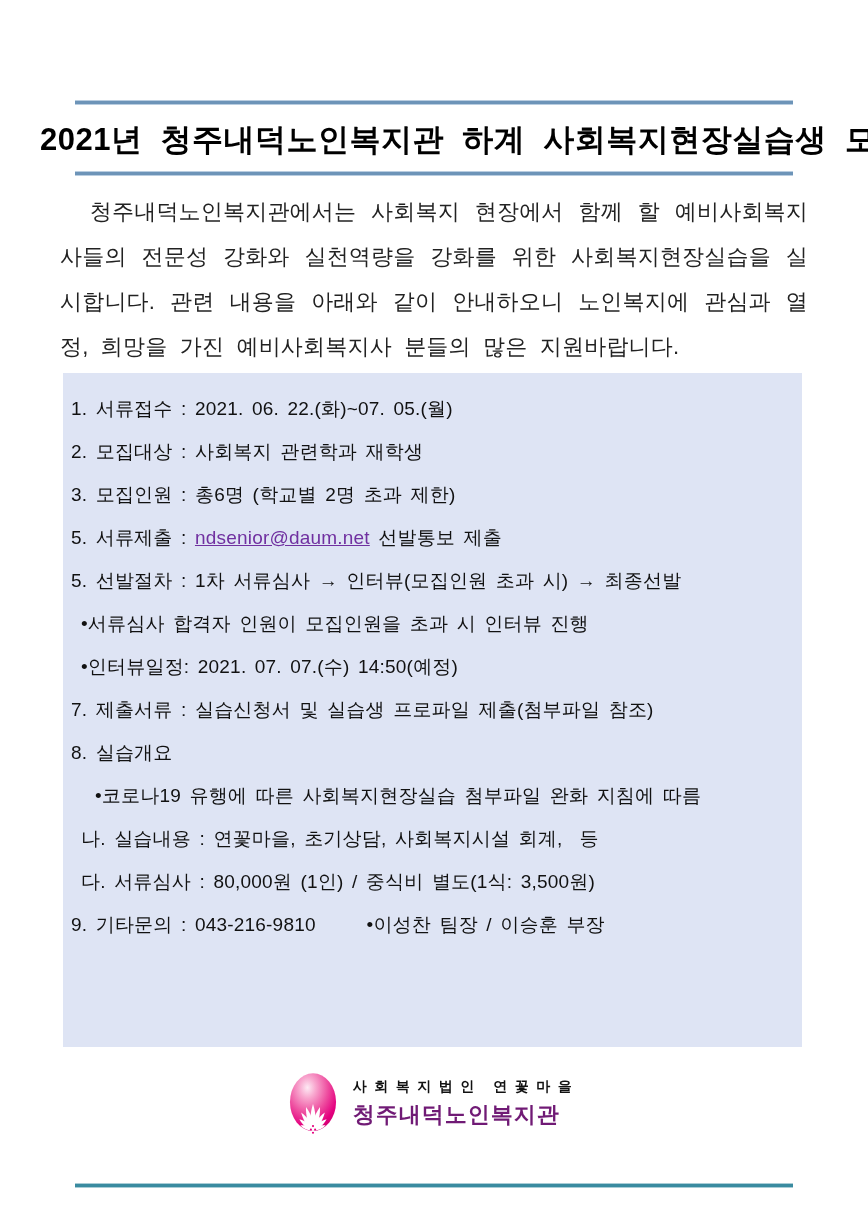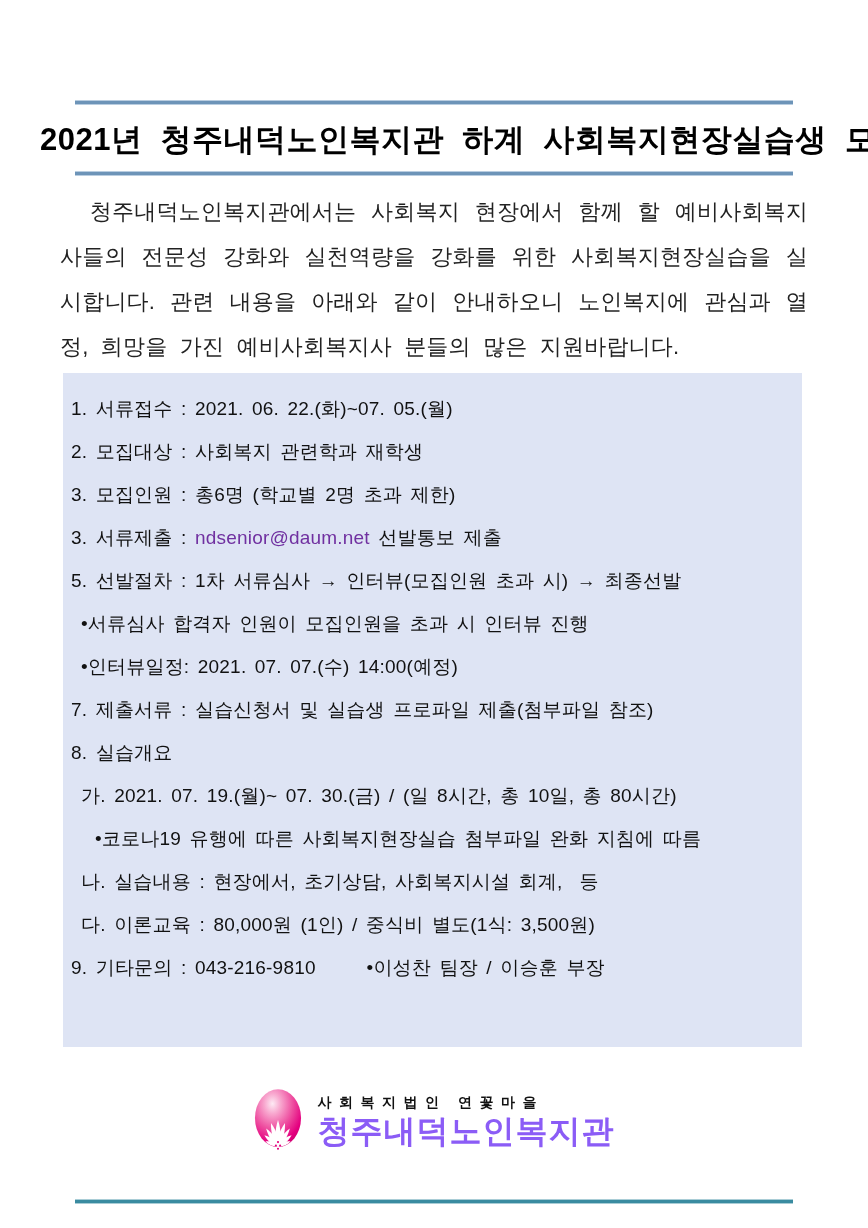--- a/index.html
+++ b/index.html
@@ -33,34 +33,34 @@
     padding:14px 10px 15px 8px;
   }
   .line{
     height:43px;line-height:43px;font-size:19px;color:#111;
     white-space:pre;word-spacing:3px;letter-spacing:0.2px;
     overflow:visible;
   }
   .indent-0{padding-left:0px;}
   .indent-1{padding-left:10px;}
   .indent-2{padding-left:24px;}
-  .email{color:#7030a0;cursor:pointer;}
+  .email{color:#7030a0;text-decoration:underline;cursor:pointer;}
 
   .logo{
-    margin-top:40px;height:66px;
+    margin-top:24px;height:66px;
     display:flex;align-items:center;justify-content:center;gap:16px;
   }
   .lotus{flex:0 0 auto;display:block;}
   .logo-text{display:flex;flex-direction:column;justify-content:center;}
   .org-type{
     font-size:14px;font-weight:bold;color:#111;
     letter-spacing:7.5px;line-height:20px;white-space:pre;
   }
   .org-name{
-    font-size:32px;font-weight:bold;color:#8b5cf6;
+    font-size:22px;font-weight:bold;color:#701a75;
     letter-spacing:1px;line-height:34px;margin-top:2px;white-space:pre;
   }
 
   .rule-footer{margin:47px 75px 0 75px;height:3px;background:#3a8ba0;box-shadow:0 1px 0 #a9cdd6, 0 -1px 0 #a9cdd6;}
 </style>
 </head>
 <body>
 
 <div class="page">
 
@@ -69,30 +69,29 @@
   <h1 class="title">2021년 청주내덕노인복지관 하계 사회복지현장실습생 모집</h1>
 
   <div class="rule rule-title-bottom"></div>
 
   <p class="intro">  청주내덕노인복지관에서는 사회복지 현장에서 함께 할 예비사회복지사들의 전문성 강화와 실천역량을 강화를 위한 사회복지현장실습을 실시합니다. 관련 내용을 아래와 같이 안내하오니 노인복지에 관심과 열정, 희망을 가진 예비사회복지사 분들의 많은 지원바랍니다.</p>
 
   <div class="notice-box">
     <div class="line indent-0">1. 서류접수 : 2021. 06. 22.(화)~07. 05.(월)</div>
     <div class="line indent-0">2. 모집대상 : 사회복지 관련학과 재학생</div>
     <div class="line indent-0">3. 모집인원 : 총6명 (학교별 2명 초과 제한)</div>
-    <div class="line indent-0"><span>3. 서류제출 : </span><a class="email">ndsenior@daum.net</a><span> 선발통보 제출</span></div>
+    <div class="line indent-0"><span>5. 서류제출 : </span><a class="email">ndsenior@daum.net</a><span> 선발통보 제출</span></div>
     <div class="line indent-0">5. 선발절차 : 1차 서류심사 → 인터뷰(모집인원 초과 시) → 최종선발</div>
     <div class="line indent-1">•서류심사 합격자 인원이 모집인원을 초과 시 인터뷰 진행</div>
-    <div class="line indent-1">•인터뷰일정: 2021. 07. 07.(수) 14:00(예정)</div>
+    <div class="line indent-1">•인터뷰일정: 2021. 07. 07.(수) 14:50(예정)</div>
     <div class="line indent-0">7. 제출서류 : 실습신청서 및 실습생 프로파일 제출(첨부파일 참조)</div>
     <div class="line indent-0">8. 실습개요</div>
-    <div class="line indent-1">가. 2021. 07. 19.(월)~ 07. 30.(금) / (일 8시간, 총 10일, 총 80시간)</div>
     <div class="line indent-2">•코로나19 유행에 따른 사회복지현장실습 첨부파일 완화 지침에 따름</div>
-    <div class="line indent-1">나. 실습내용 : 현장에서, 초기상담, 사회복지시설 회계,  등</div>
-    <div class="line indent-1">다. 이론교육 : 80,000원 (1인) / 중식비 별도(1식: 3,500원)</div>
+    <div class="line indent-1">나. 실습내용 : 연꽃마을, 초기상담, 사회복지시설 회계,  등</div>
+    <div class="line indent-1">다. 서류심사 : 80,000원 (1인) / 중식비 별도(1식: 3,500원)</div>
     <div class="line indent-0">9. 기타문의 : 043-216-9810      •이성찬 팀장 / 이승훈 부장</div>
   </div>
 
   <div class="logo">
     <svg class="lotus" width="48" height="64" viewBox="0 0 50 66" aria-hidden="true">
       <defs>
         <radialGradient id="sphereGrad" cx="38%" cy="25%" r="80%">
           <stop offset="0%" stop-color="#fdeaf4"></stop>
           <stop offset="22%" stop-color="#f8a8cf"></stop>
           <stop offset="55%" stop-color="#ee4fa0"></stop>

